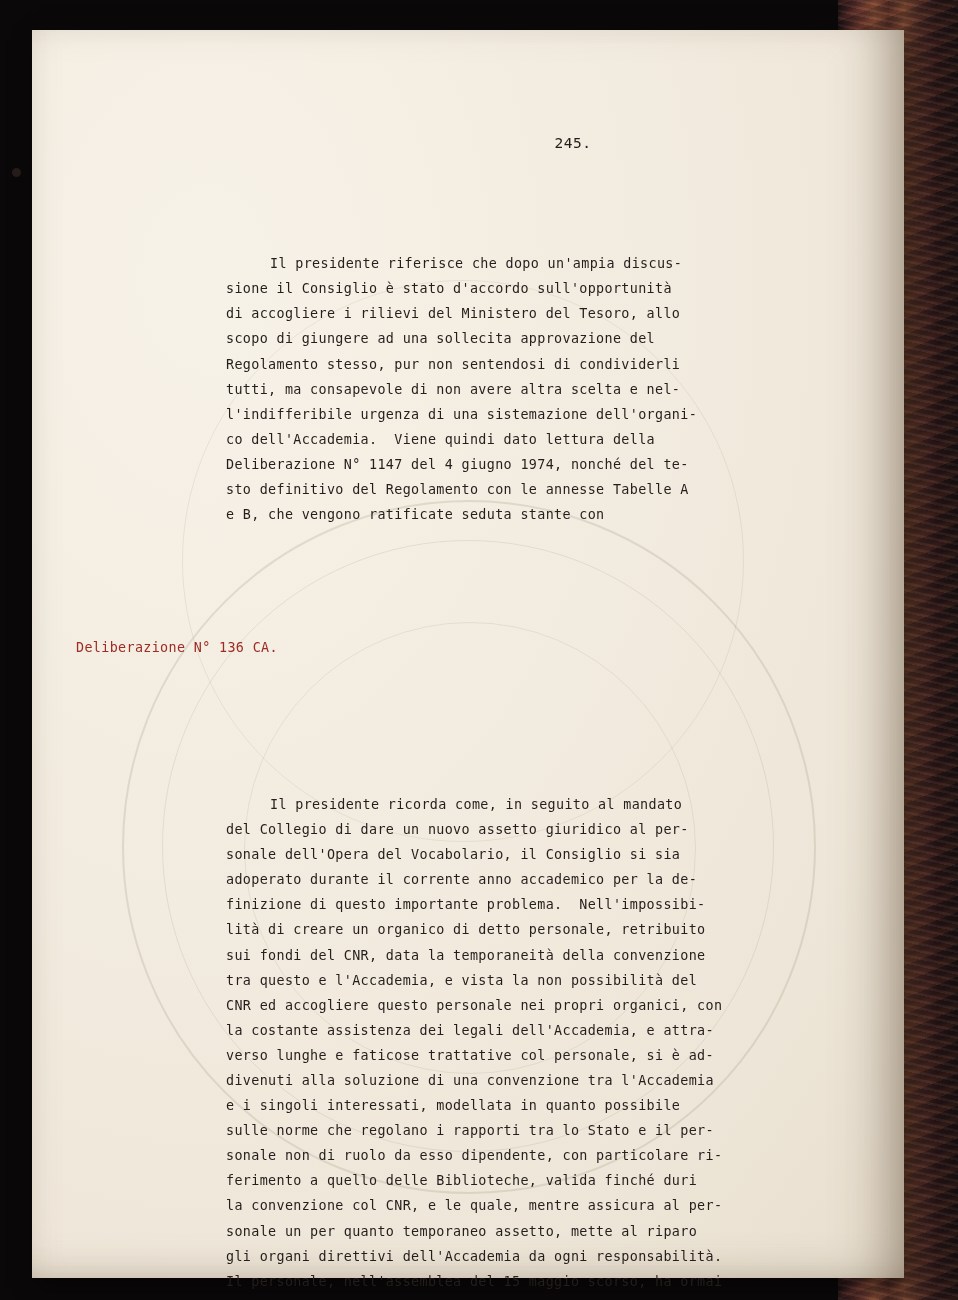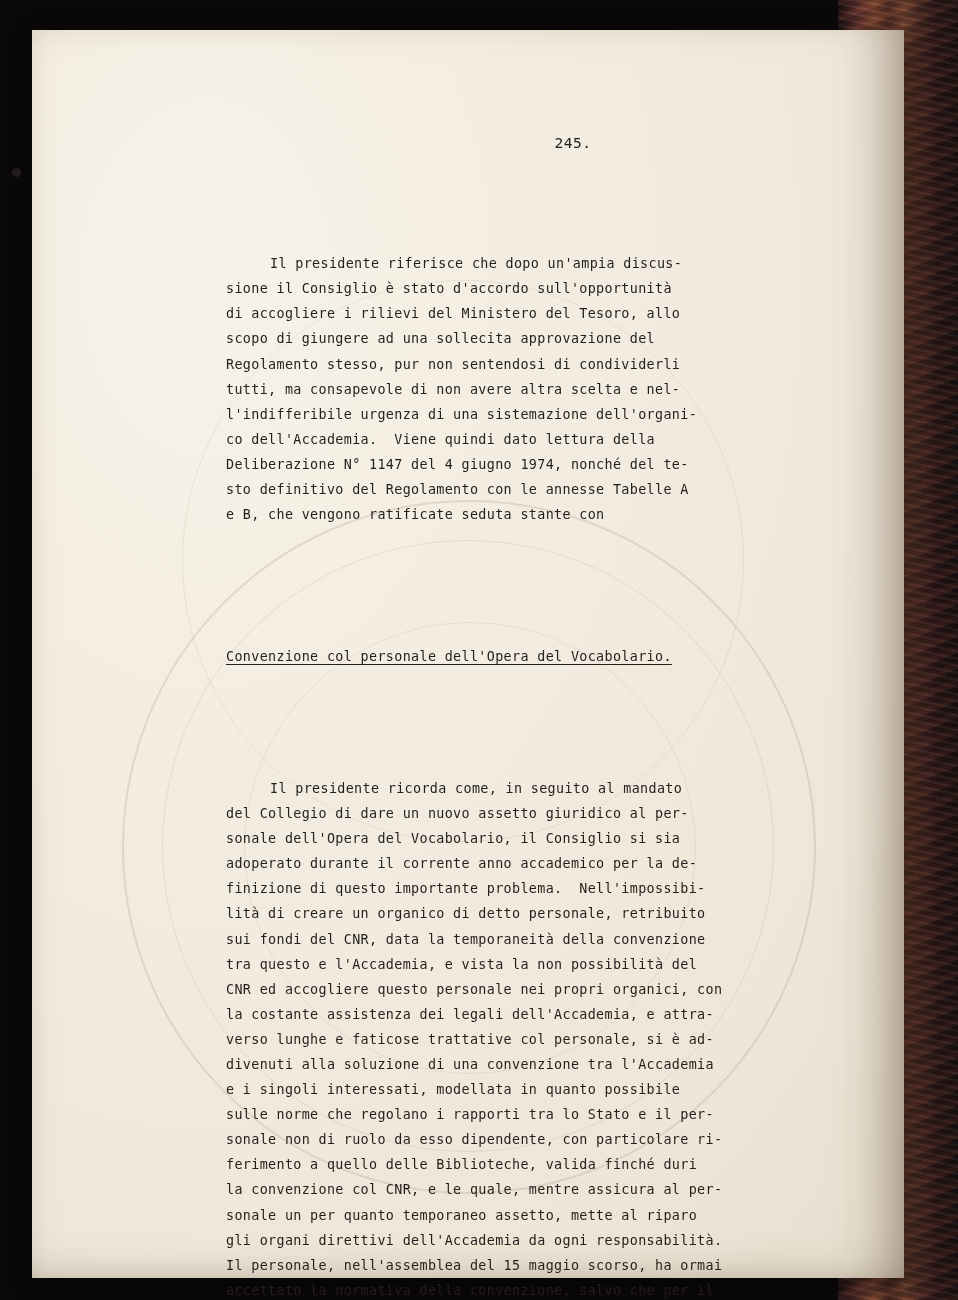--- a/index.html
+++ b/index.html
@@ -207,22 +207,22 @@
 di accogliere i rilievi del Ministero del Tesoro, allo
 scopo di giungere ad una sollecita approvazione del
 Regolamento stesso, pur non sentendosi di condividerli
 tutti, ma consapevole di non avere altra scelta e nel-
 l'indifferibile urgenza di una sistemazione dell'organi-
 co dell'Accademia.  Viene quindi dato lettura della
 Deliberazione N° 1147 del 4 giugno 1974, nonché del te-
 sto definitivo del Regolamento con le annesse Tabelle A
 e B, che vengono ratificate seduta stante con</span></p>
 
-
-      <p class="para hdr-line"><span class="underline-head">Convenzione col personale dell'Opera del Vocabolario.</span></p>
+      <p class="para rel"><span class="red-line">Deliberazione N° 136 CA.</span>&nbsp;</p>
+
 
       <p class="para indent"><span>Il presidente ricorda come, in seguito al mandato
 del Collegio di dare un nuovo assetto giuridico al per-
 sonale dell'Opera del Vocabolario, il Consiglio si sia
 adoperato durante il corrente anno accademico per la de-
 finizione di questo importante problema.  Nell'impossibi-
 lità di creare un organico di detto personale, retribuito
 sui fondi del CNR, data la temporaneità della convenzione
 tra questo e l'Accademia, e vista la non possibilità del
 CNR ed accogliere questo personale nei propri organici, con

